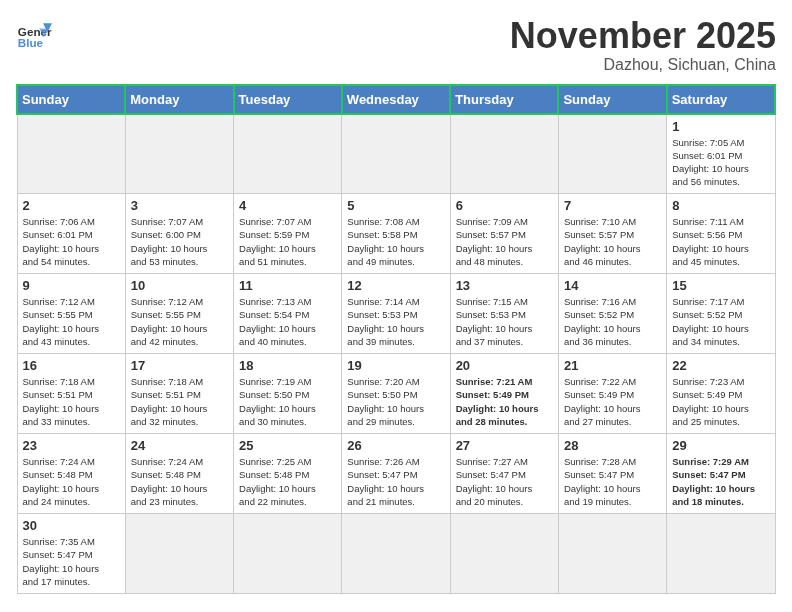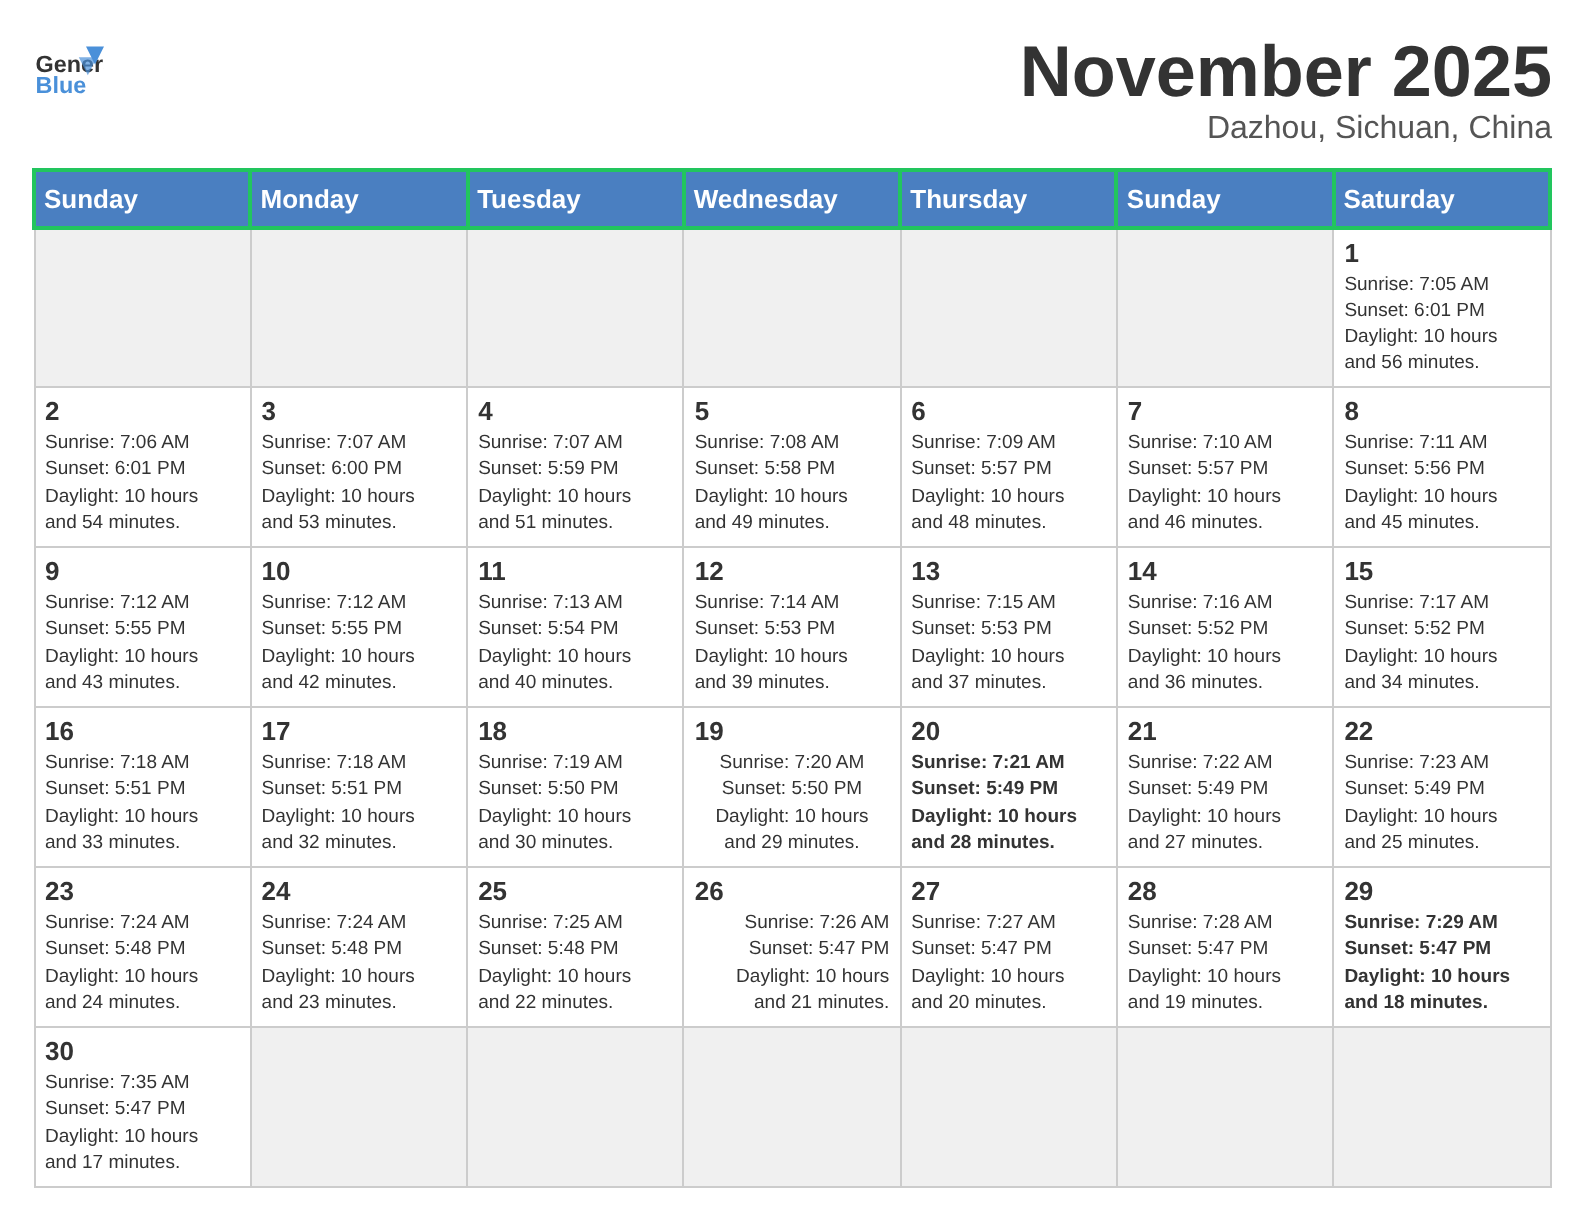--- a/index.html
+++ b/index.html
@@ -243,21 +243,21 @@
         </td>
         <td>
           <span class="day-number">18</span>
           <div class="day-info" style="white-space: pre-line;">Sunrise: 7:19 AM
 Sunset: 5:50 PM
 Daylight: 10 hours
 and 30 minutes.</div>
         </td>
         <td>
           <span class="day-number">19</span>
-          <div class="day-info" style="white-space: pre-line; text-align: center;">Sunrise: 7:20 AM
+          <div class="day-info" style="white-space: pre-line;">Sunrise: 7:20 AM
 Sunset: 5:50 PM
 Daylight: 10 hours
 and 29 minutes.</div>
         </td>
         <td>
           <span class="day-number">20</span>
           <div class="day-info" style="white-space: pre-line; font-weight: bold;">Sunrise: 7:21 AM
 Sunset: 5:49 PM
 Daylight: 10 hours
 and 28 minutes.</div>
@@ -294,21 +294,21 @@
         </td>
         <td>
           <span class="day-number">25</span>
           <div class="day-info" style="white-space: pre-line;">Sunrise: 7:25 AM
 Sunset: 5:48 PM
 Daylight: 10 hours
 and 22 minutes.</div>
         </td>
         <td>
           <span class="day-number">26</span>
-          <div class="day-info" style="white-space: pre-line; text-align: right;">Sunrise: 7:26 AM
+          <div class="day-info" style="white-space: pre-line;">Sunrise: 7:26 AM
 Sunset: 5:47 PM
 Daylight: 10 hours
 and 21 minutes.</div>
         </td>
         <td>
           <span class="day-number">27</span>
           <div class="day-info" style="white-space: pre-line;">Sunrise: 7:27 AM
 Sunset: 5:47 PM
 Daylight: 10 hours
 and 20 minutes.</div>

